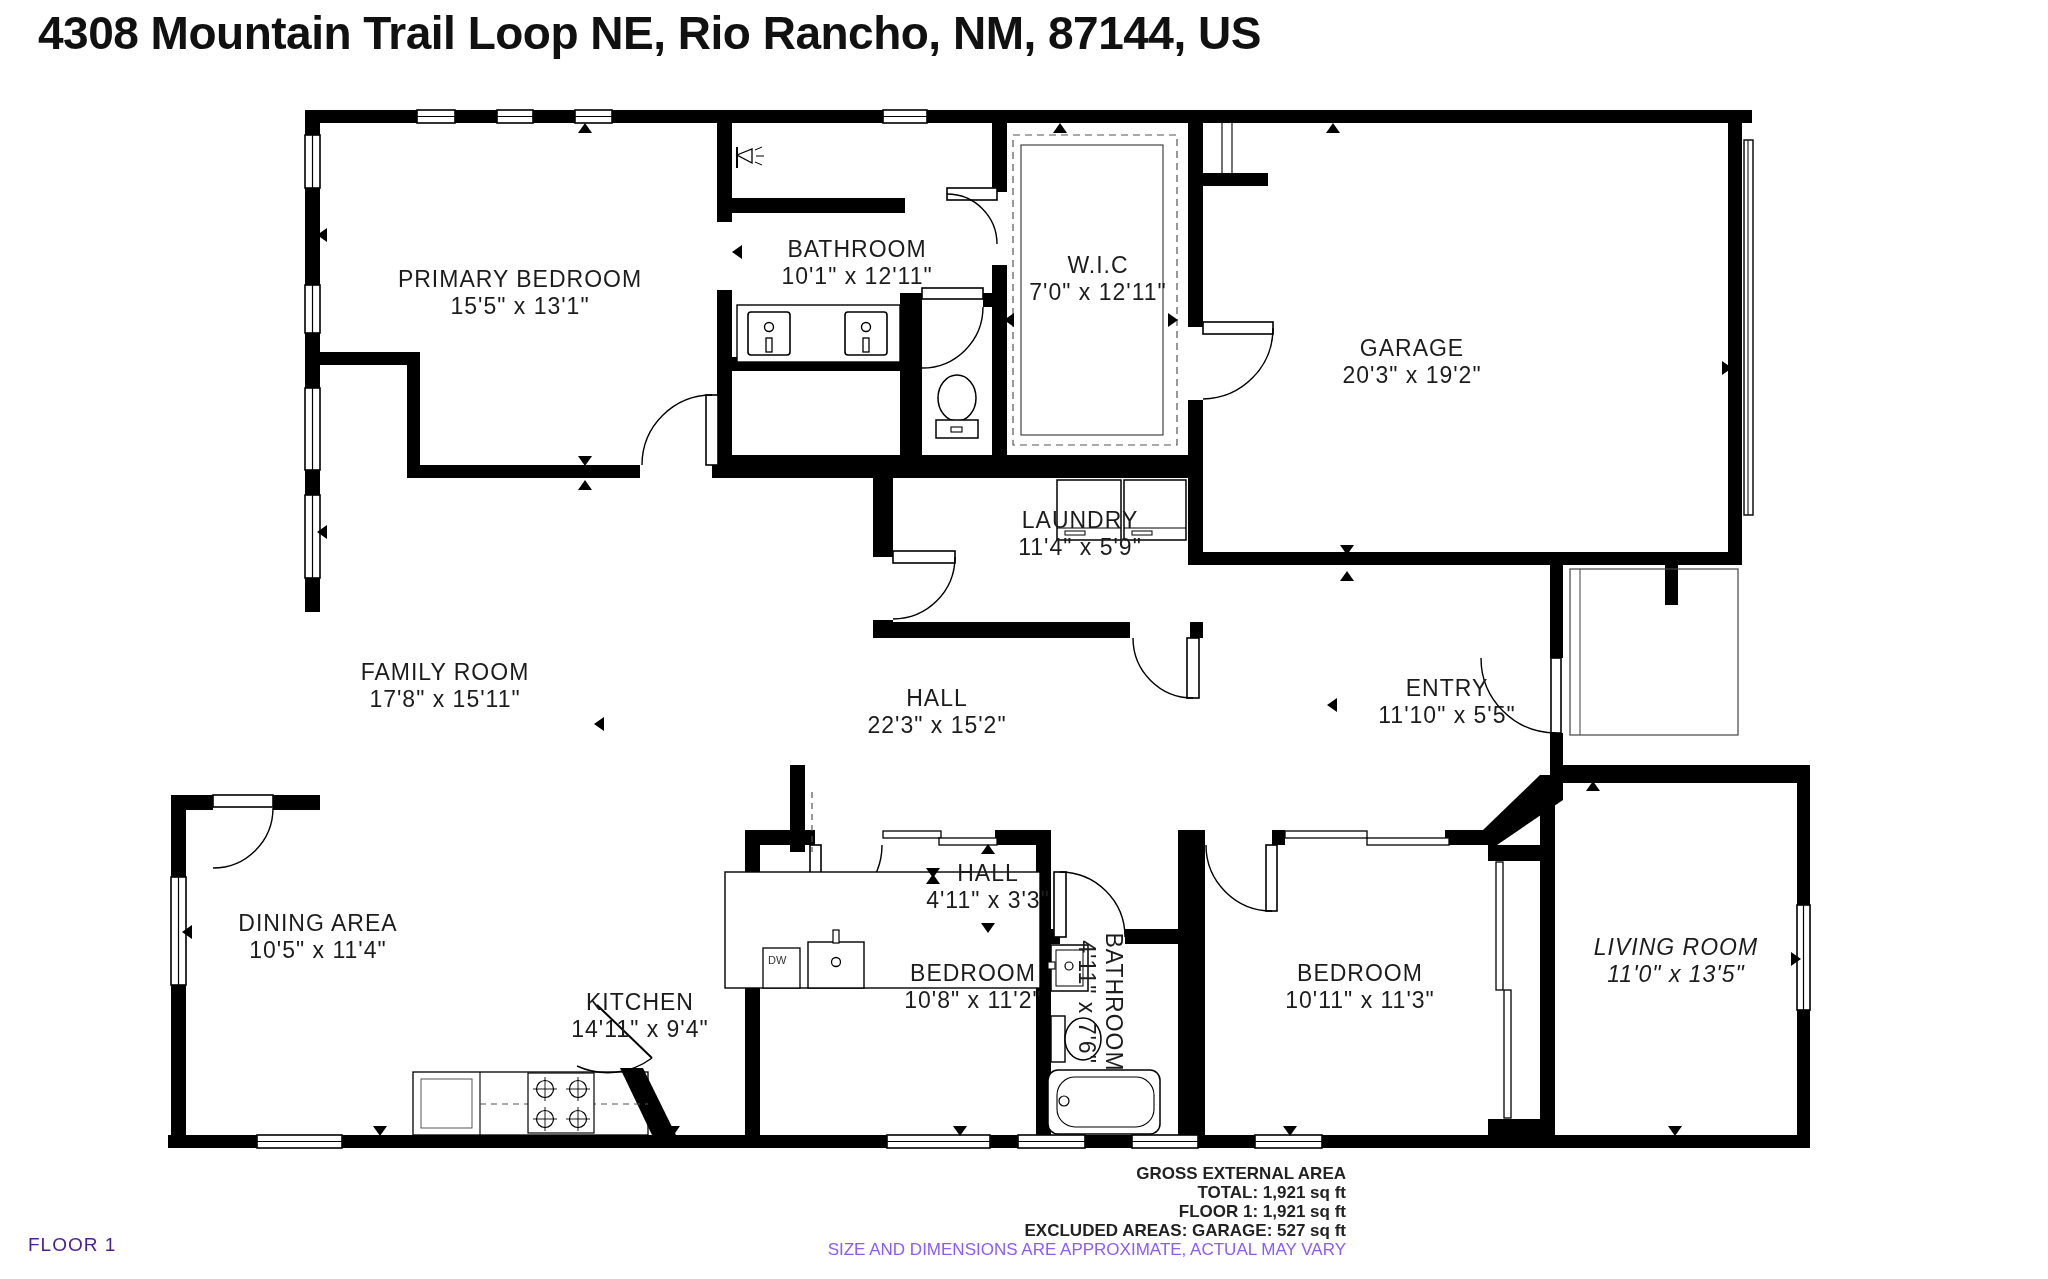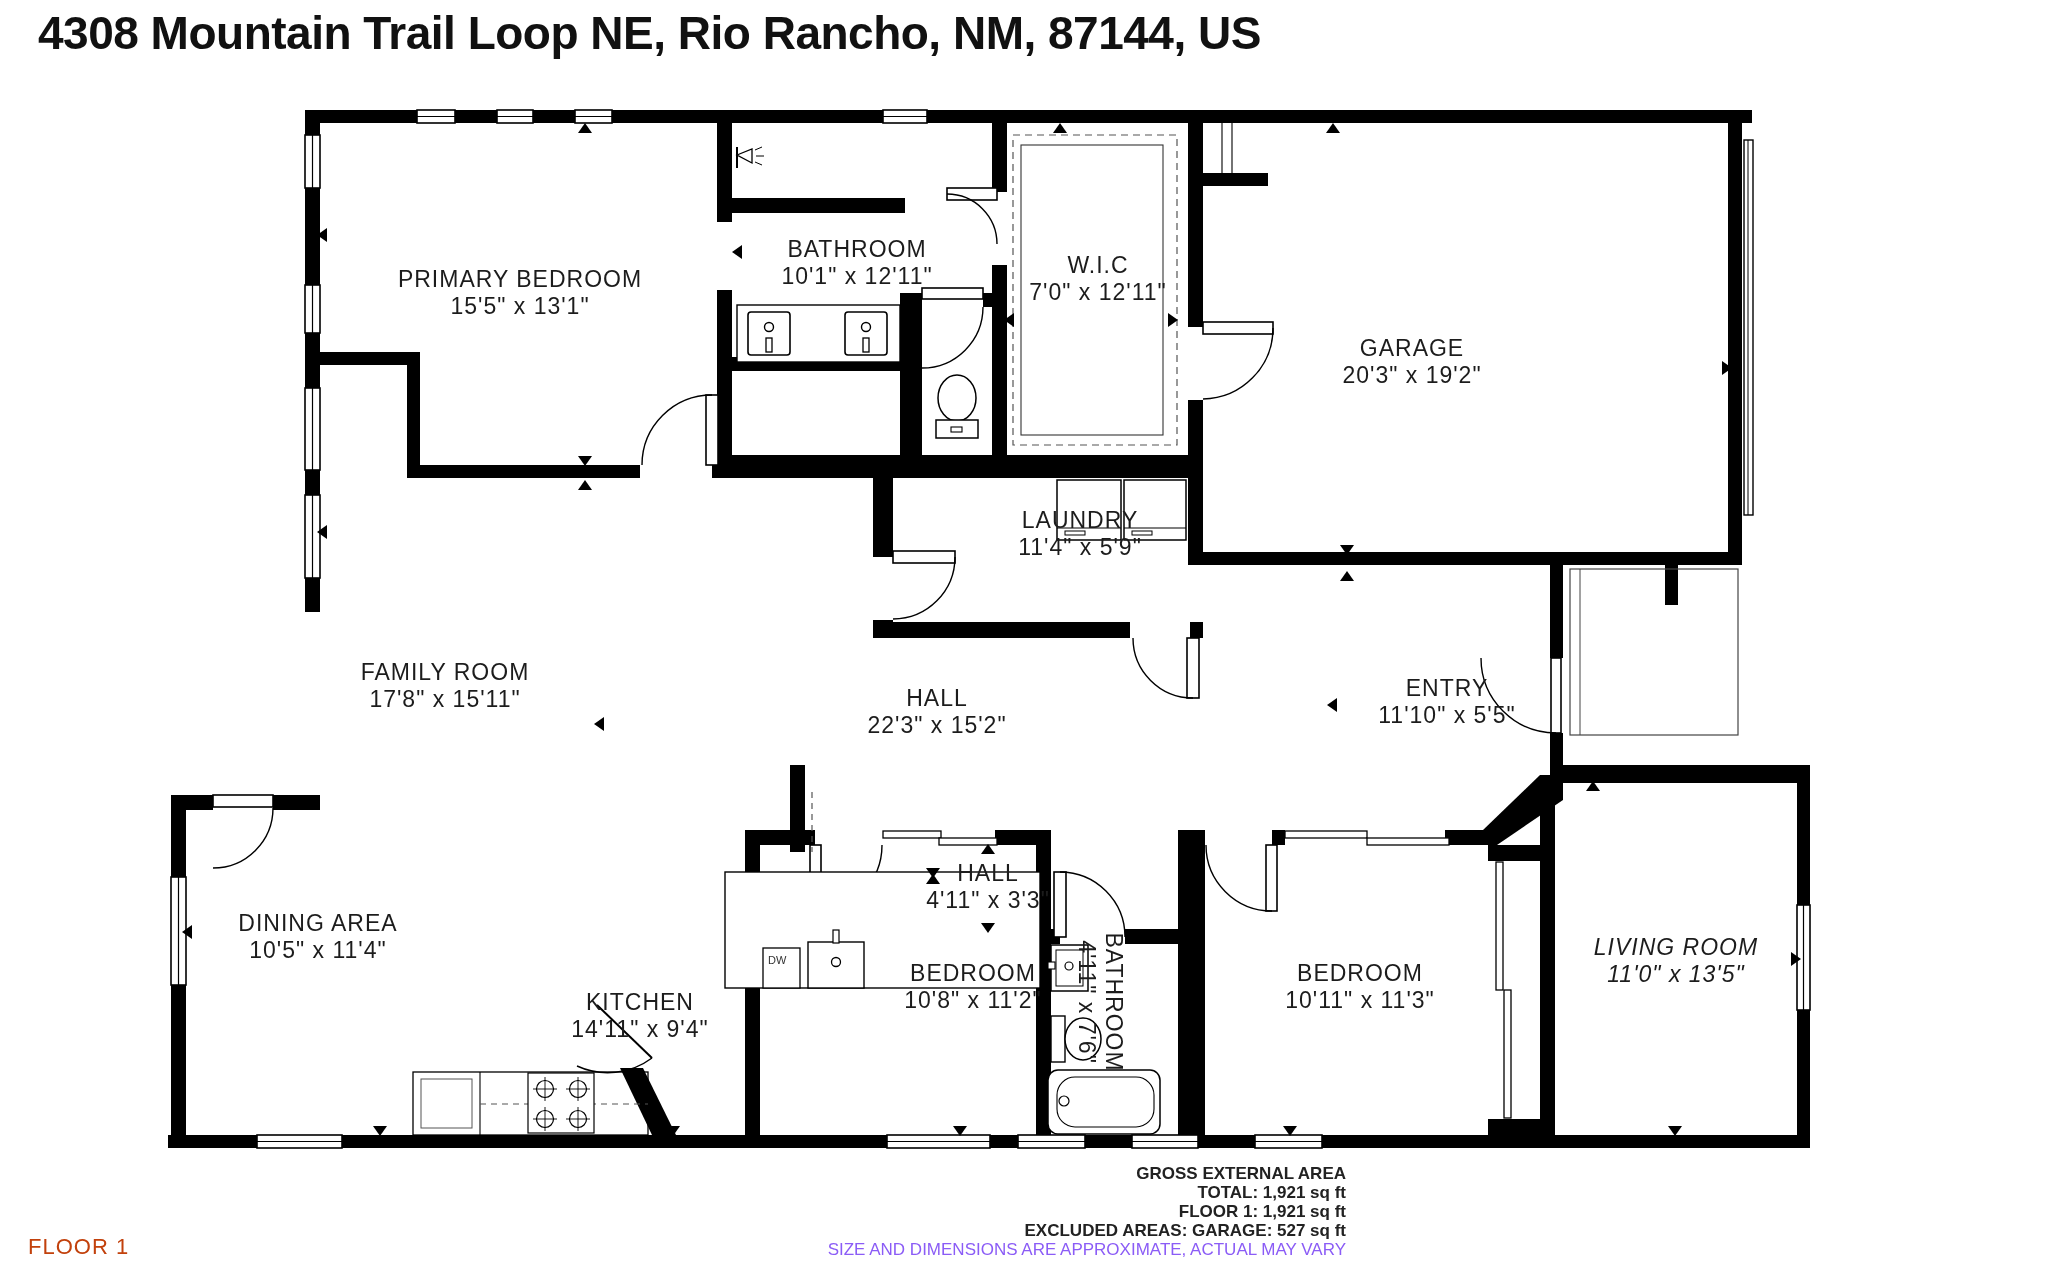--- a/index.html
+++ b/index.html
@@ -10,21 +10,21 @@
   .page-title{position:absolute;left:38px;top:6px;font-size:46px;font-weight:600;
 
               color:#111;letter-spacing:-0.5px;white-space:nowrap;}
   .room-label{position:absolute;transform:translate(-50%,-50%);text-align:center;
               color:#1c1c1c;font-size:23px;line-height:27px;letter-spacing:1px;
               white-space:nowrap;}
   .room-label.rot{transform:translate(-50%,-50%) rotate(90deg);}
   .footer{position:absolute;left:346px;top:1164px;width:1000px;text-align:right;
           color:#222;font-size:17px;font-weight:600;line-height:19px;}
   .footer .muted{color:#8b5cf6;font-weight:400;}
-  .floor-tag{position:absolute;left:28px;top:1234px;font-size:22px;color:#c2410c;
+  .floor-tag{position:absolute;left:28px;top:1234px;font-size:19px;color:#4c1d95;
              letter-spacing:1px;}
 </style>
 </head>
 <body>
 
 <div id="board">
   <div class="page-title">4308 Mountain Trail Loop NE, Rio Rancho, NM, 87144, US</div>
   <svg id="plan-svg" width="2048" height="1279">
       <g>
         <rect x="305" y="110" width="1447" height="13" fill="#000000"></rect>

